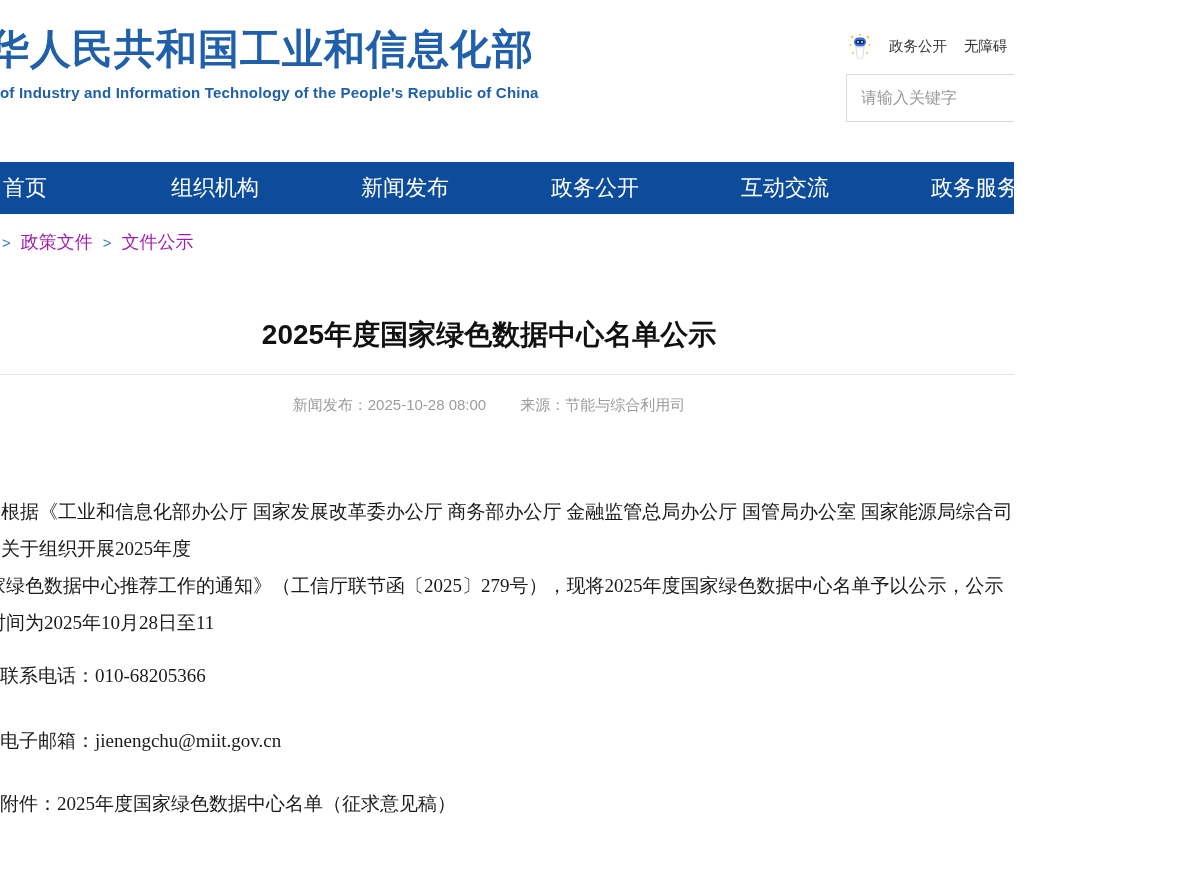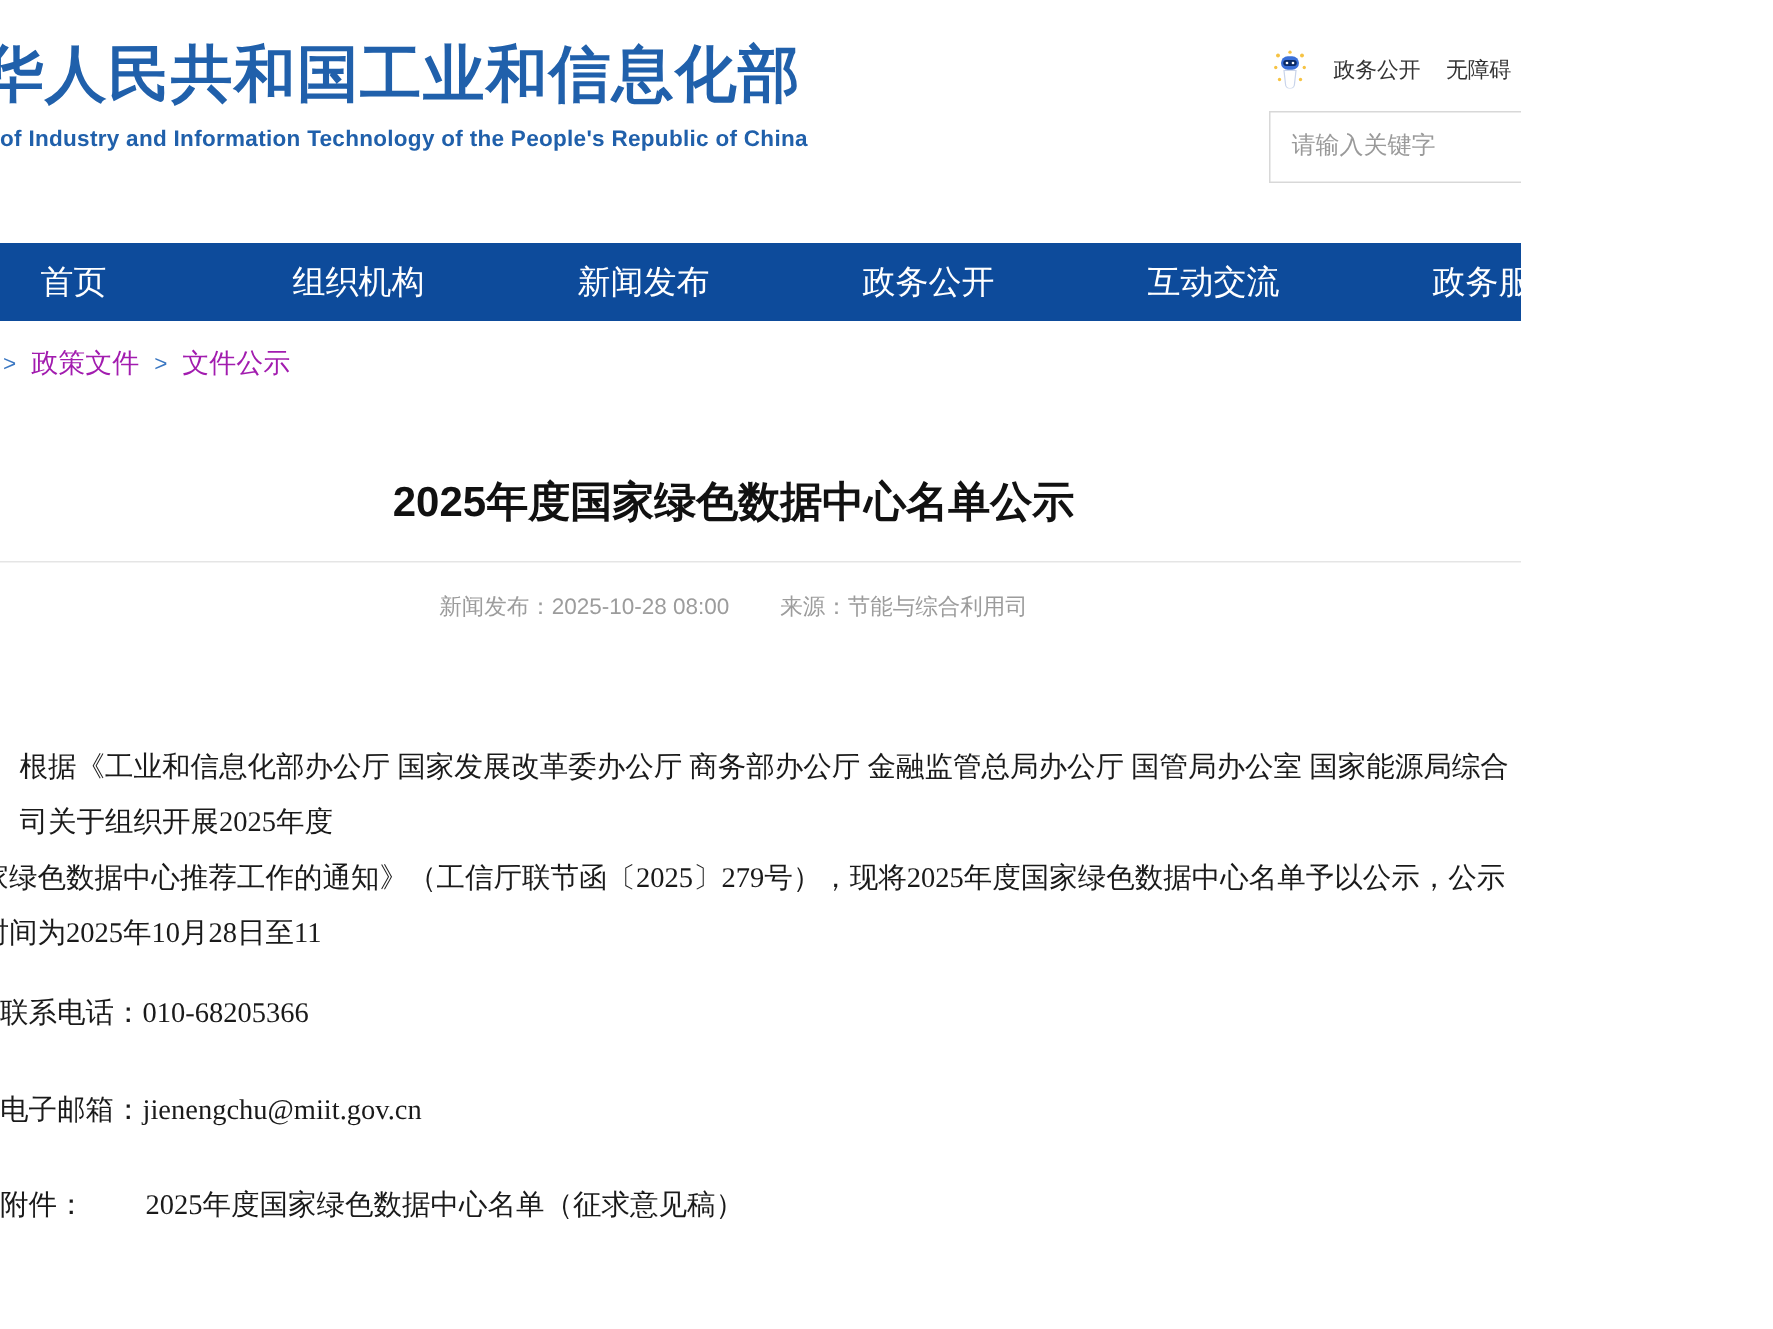--- a/index.html
+++ b/index.html
@@ -32,21 +32,21 @@
     position:absolute; left:846px; top:74px; width:420px; height:48px;
   }
   .search-box input {
     width:100%; height:100%; border:1px solid #d8d8d8; outline:none;
     font-size:16px; color:#555; padding:0 14px;
     font-family:"Liberation Sans","DejaVu Sans",sans-serif;
   }
   .search-box input::placeholder { color:#9a9a9a; }
 
   
-  .nav { height:52px; background:#0d4b9b; overflow:hidden;padding-left:24px; }
+  .nav { height:52px; background:#0d4b9b; overflow:hidden; }
   .nav-inner { display:flex; margin-left:-70px; width:1340px; height:52px; }
   .nav-item {
     width:190px; height:52px; line-height:52px; text-align:center;
     color:#ffffff; font-size:22px; cursor:pointer; flex:0 0 auto;
   }
 
   
   .breadcrumb {
     height:56px; display:flex; align-items:center; padding-left:2px;
     font-size:18px; white-space:nowrap;
@@ -64,27 +64,27 @@
     font-size:15px; color:#9c9c9c; line-height:20px;
   }
   .meta-row .meta-gap { display:inline-block; width:34px; }
 
   
   .article {
     font-family:"Liberation Serif","DejaVu Serif",serif;
     color:#1a1a1a; font-size:19px;
   }
   .para { margin-top:78px; line-height:37px; }
-  .para div:nth-child(1) { padding-left:1px;margin-left:12px; }
+  .para div:nth-child(1) { padding-left:1px; }
   .para div:nth-child(2) { margin-left:-13px; }
   .line-row { line-height:37px; }
   .row-phone { margin-top:16px; }
   .row-email { margin-top:28px; }
   .row-attach { margin-top:26px; }
-  .attach-name { cursor:pointer;margin-left:40px; }
+  .attach-name { cursor:pointer; }
 </style>
 </head>
 <body>
 
 <div class="page">
 
   <div class="header">
     <div class="logo">
       <div class="logo-cn">华人民共和国工业和信息化部</div>
       <div class="logo-en">of Industry and Information Technology of the People's Republic of China</div>

